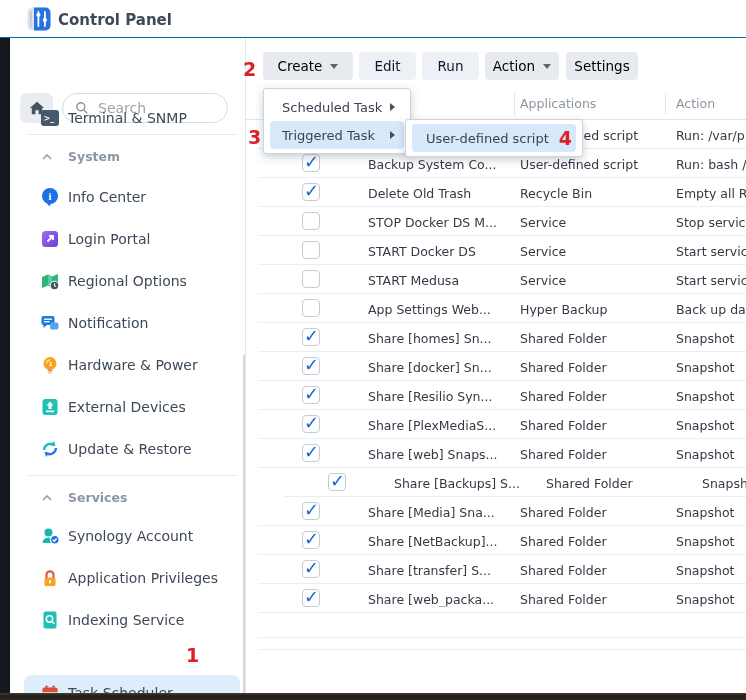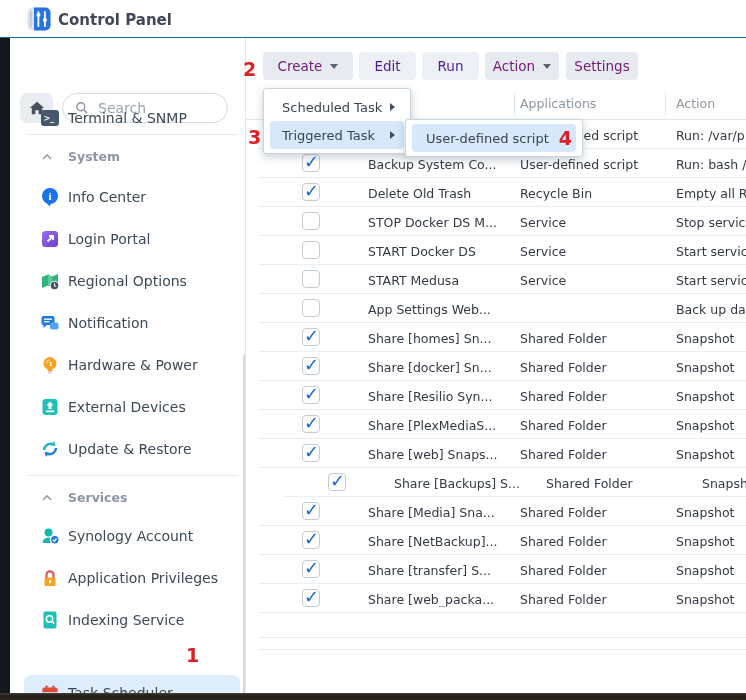--- a/index.html
+++ b/index.html
@@ -35,23 +35,23 @@
   .group-h { position:absolute; left:10px; width:220px; height:24px; }
   .group-h .chev { position:absolute; left:20px; top:5px; }
   .group-h .lb { position:absolute; left:48px; top:3px; font-size:12.5px; font-weight:bold; color:#8b96a2; }
   .divider { position:absolute; left:18px; width:210px; height:1px; background:#e7ebef; }
   .side-scroll { position:absolute; left:233px; top:315px; width:9px; height:378px;
     background:#d6d9dc; border-radius:5px; cursor:pointer; }
 
   
   .main { position:absolute; left:246px; top:38px; width:500px; height:655px; background:#fff; overflow:hidden; }
   .tbtn { position:absolute; top:14px; height:28px; background:#e7ebf0; border:none; border-radius:4px;
-    font-family:inherit; font-size:13.5px; color:#701a75; display:flex; align-items:center;
+    font-family:inherit; font-size:13.5px; color:#000000; display:flex; align-items:center;
     justify-content:center; cursor:pointer; }
-  .tbtn.disabled { color:#4c1d95; background:#edf0f4; cursor:default; }
+  .tbtn.disabled { color:#0f172a; background:#edf0f4; cursor:default; }
   .caret { display:inline-block; width:0; height:0; border-left:4px solid transparent;
     border-right:4px solid transparent; border-top:5px solid #5a6570; margin-left:8px; }
 
   .thead { position:absolute; left:0; top:50px; width:500px; height:32px; border-bottom:1px solid #dfe5ea; }
   .thead .hsep { position:absolute; top:5px; width:1px; height:22px; background:#dfe5ea; }
   .thead .hcell { position:absolute; top:8px; font-size:12.5px; color:#8d97a2; cursor:pointer; }
 
   #rows { position:absolute; left:0; top:82px; width:500px; height:493px; }
   .trow { position:absolute; left:0; width:500px; height:29px; }
   .trow .sep { position:absolute; left:12px; right:0; bottom:0; height:1px; background:#e9eef3; }
@@ -316,20 +316,21 @@
         <div class="trow" style="top: 145px;">
     <span class="cb"></span>
     <span class="cell name">START Medusa</span>
     <span class="cell app">Service</span>
     <span class="cell act">Start servic</span>
     <span class="sep"></span>
   </div>
         <div class="trow" style="top: 174px;">
     <span class="cb"></span>
     <span class="cell name">App Settings Web...</span>
+    <span class="cell app">Hyper Backup</span>
     <span class="cell act">Back up da</span>
     <span class="sep"></span>
   </div>
         <div class="trow" style="top: 203px;">
     <span class="cb checked"></span>
     <span class="cell name">Share [homes] Sn...</span>
     <span class="cell app">Shared Folder</span>
     <span class="cell act">Snapshot</span>
     <span class="sep"></span>
   </div>

